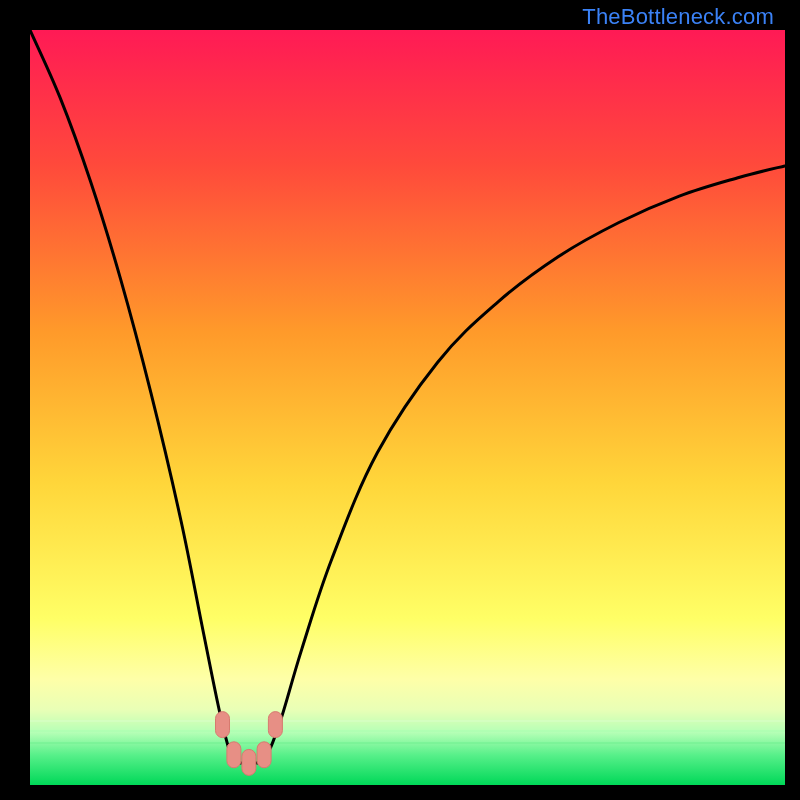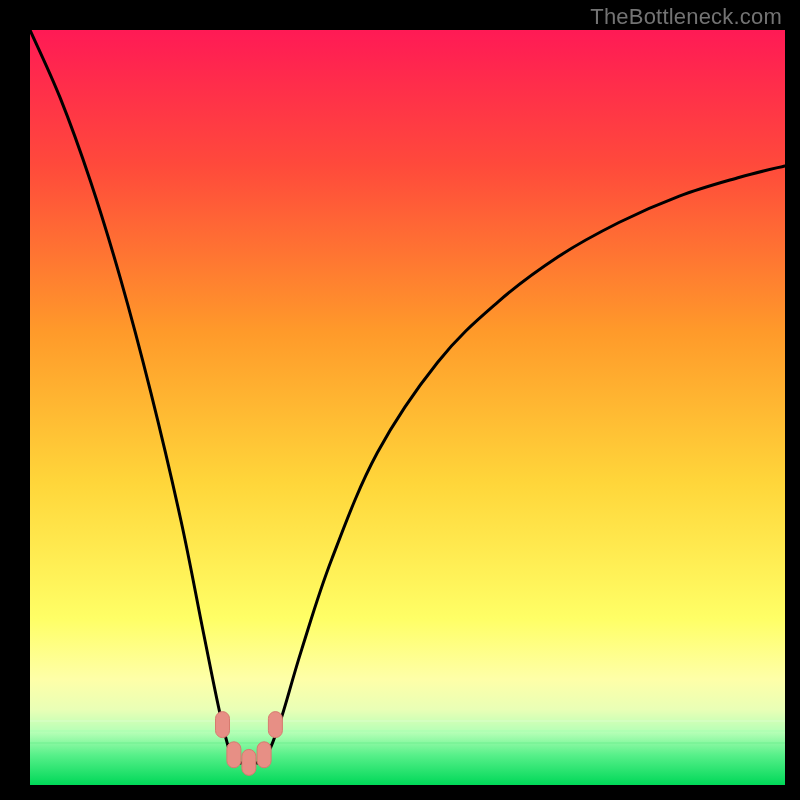--- a/index.html
+++ b/index.html
@@ -35,22 +35,22 @@
   .curve-svg {
     position: absolute;
     left: 0;
     top: 0;
     width: 100%;
     height: 100%;
   }
   .watermark {
     position: absolute;
     top: 4px;
-    right: 18px;
-    color: #737373;
+    right: 26px;
+    color: #3b82f6;
     font-size: 22px;
     font-weight: 500;
     letter-spacing: 0.2px;
     user-select: none;
   }
 </style>
 </head>
 <body>
 
 <div class="stage">

